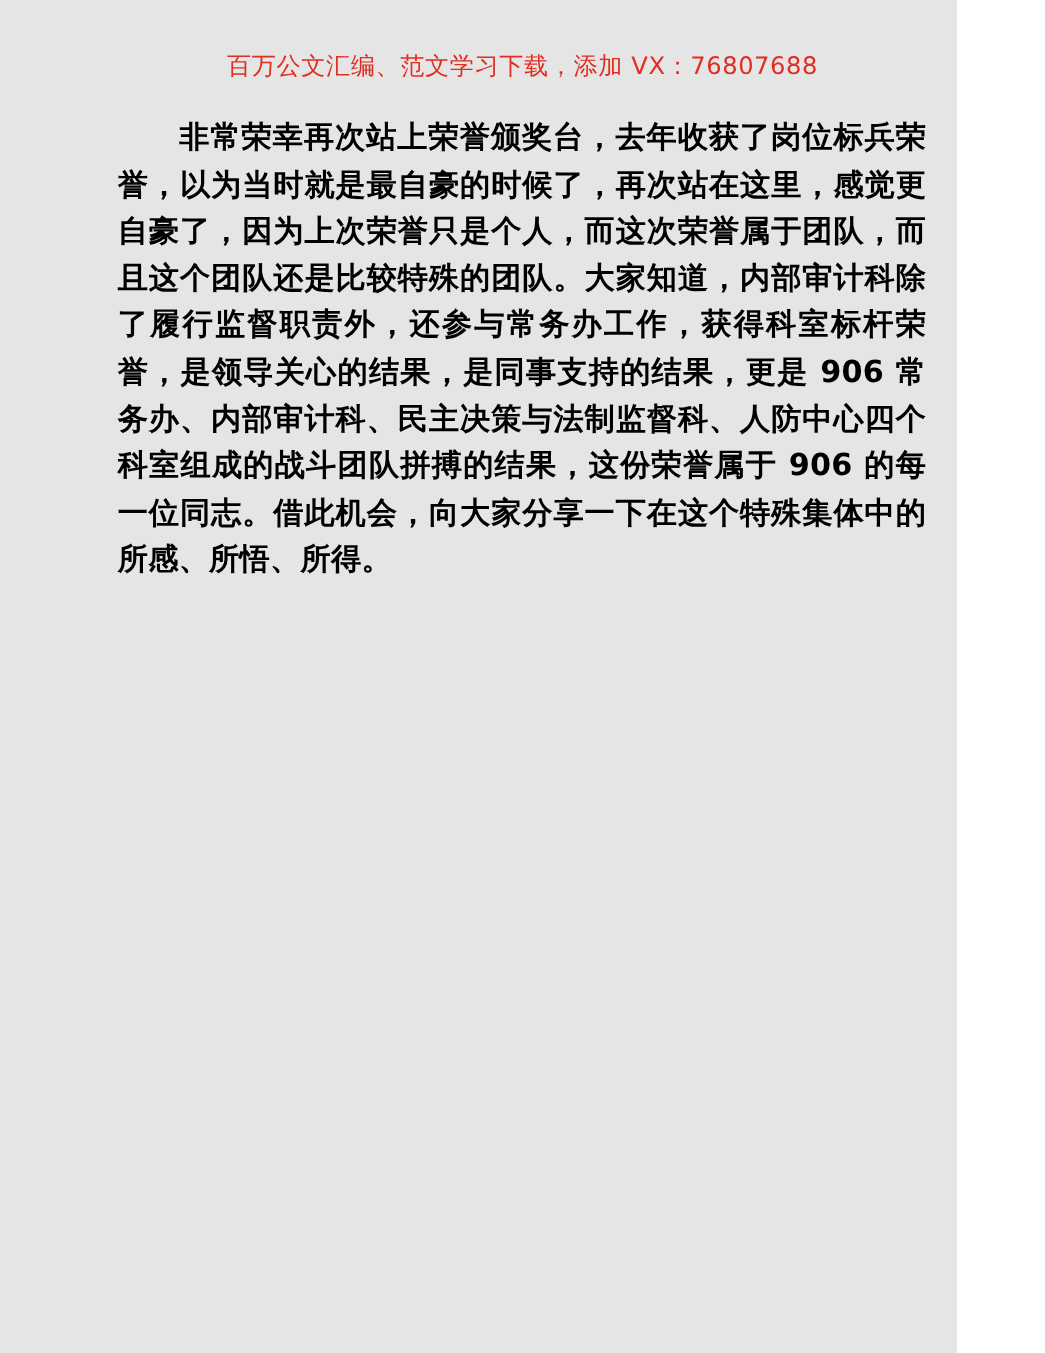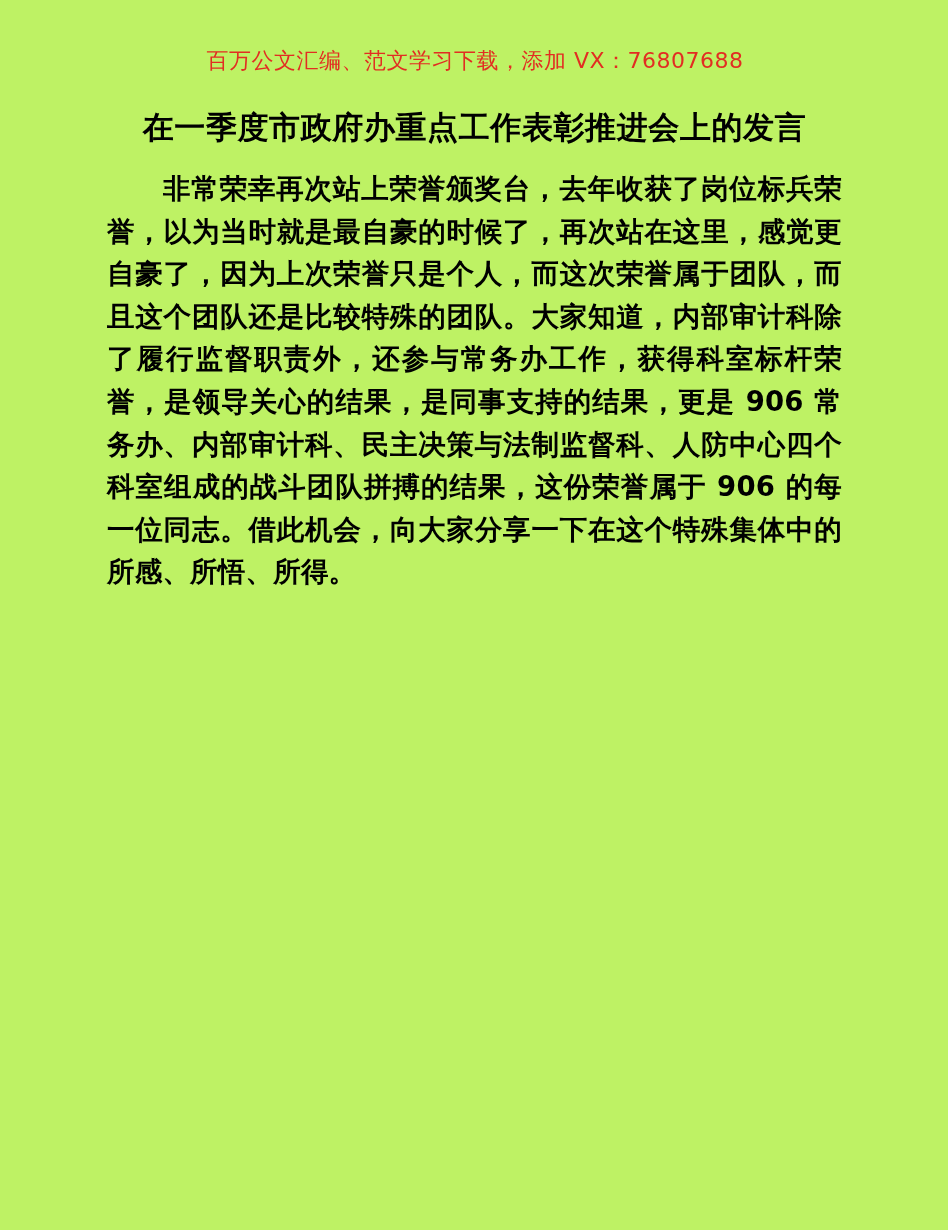--- a/index.html
+++ b/index.html
@@ -8,23 +8,23 @@
     background: #ffffff;
   }
 
   body {
     font-family: "DejaVu Sans", "Liberation Sans", sans-serif;
     -webkit-font-smoothing: antialiased;
   }
 
   #page {
     position: relative;
-    width: 948px;
+    width: 870px;
     height: 1230px;
-    background: #bef264;
+    background: #e5e5e5;
     overflow: hidden;
     box-sizing: border-box;
   }
 
   
   .promo-banner {
     position: absolute;
     top: 50px;
     left: 0;
     width: 950px;
@@ -82,21 +82,20 @@
 <body>
 
 <div id="page">
 
   <div class="promo-banner">
     <span class="promo-text">百万公文汇编、范文学习下载，添加 VX：76807688</span>
   </div>
 
   <div class="doc-column">
 
-    <h1 class="doc-title">在一季度市政府办重点工作表彰推进会上的发言</h1>
 
     <p class="para">非常荣幸再次站上荣誉颁奖台，去年收获了岗位标兵荣誉，以为当时就是最自豪的时候了，再次站在这里，感觉更自豪了，因为上次荣誉只是个人，而这次荣誉属于团队，而且这个团队还是比较特殊的团队。大家知道，内部审计科除了履行监督职责外，还参与常务办工作，获得科室标杆荣誉，是领导关心的结果，是同事支持的结果，更是 906 常务办、内部审计科、民主决策与法制监督科、人防中心四个科室组成的战斗团队拼搏的结果，这份荣誉属于 906 的每一位同志。借此机会，向大家分享一下在这个特殊集体中的所感、所悟、所得。</p>
 
 
 
 
   </div>
 
 </div>
 

